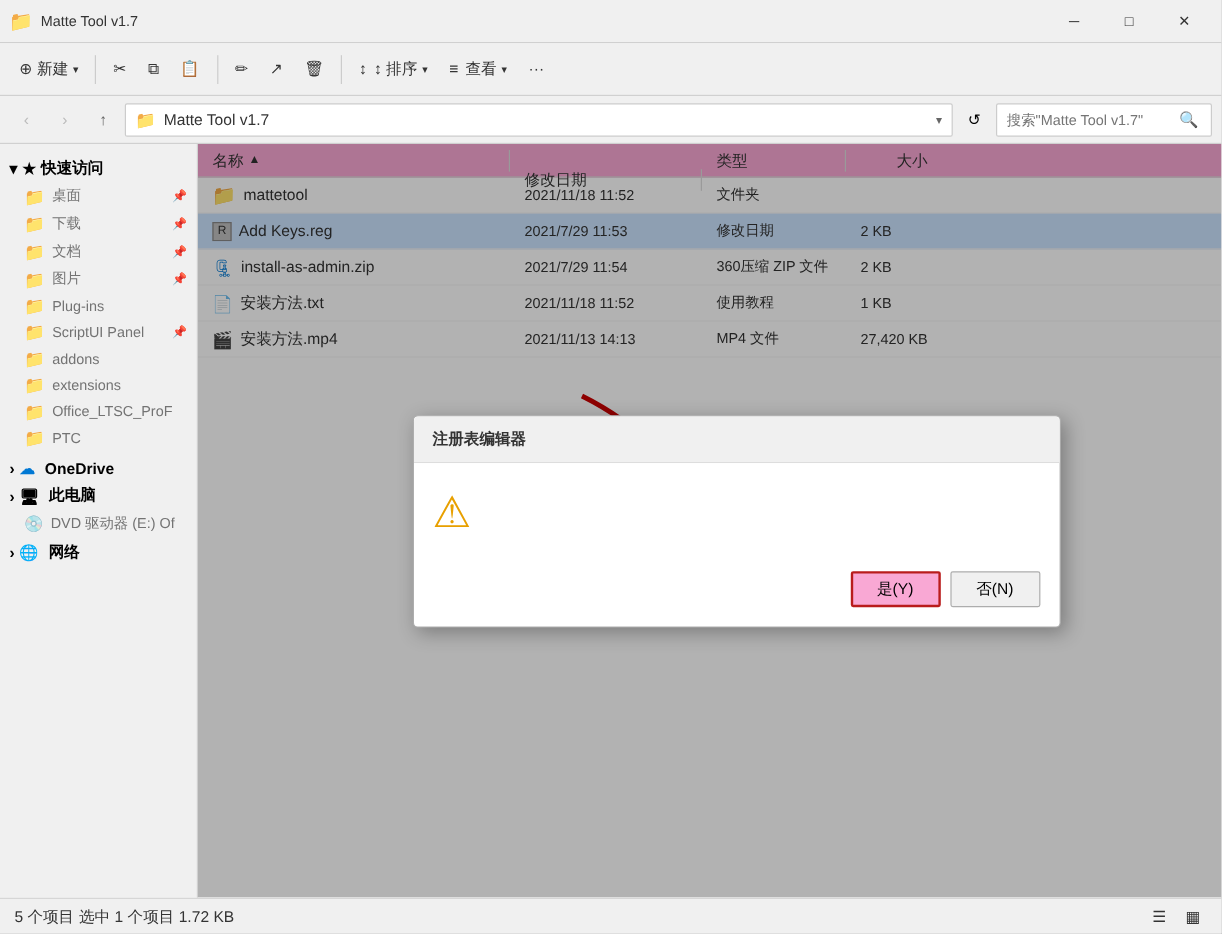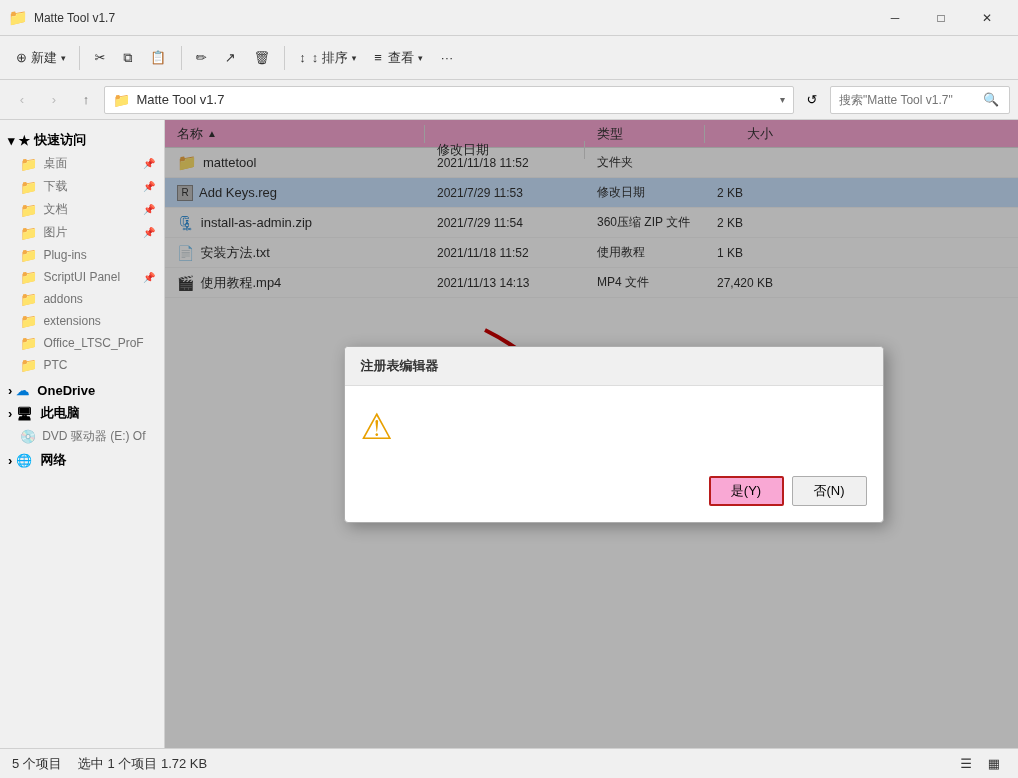--- a/index.html
+++ b/index.html
@@ -129,21 +129,21 @@
     .file-size-cell { width: 80px; text-align: left; }
 
     
     .statusbar {
       height: 30px;
       background: #f0f0f0;
       border-top: 1px solid #d0d0d0;
       display: flex; align-items: center;
       padding: 0 12px;
       font-size: 12px; color: #333;
-      gap: 16px;
+      gap: 4px;
     }
     .statusbar-right { margin-left: auto; display: flex; gap: 4px; }
     .status-view-btn { width: 24px; height: 24px; display: flex; align-items: center; justify-content: center; cursor: pointer; }
 
     
     .overlay {
       position: absolute;
       top: 0; left: 0; right: 0; bottom: 0;
       background: rgba(0,0,0,0.3);
       display: flex; align-items: center; justify-content: center;
@@ -404,21 +404,21 @@
         <span>安装方法.txt</span>
       </div>
       <div class="file-cell file-date-cell">2021/11/18 11:52</div>
       <div class="file-cell file-type-cell">使用教程</div>
       <div class="file-cell file-size-cell">1 KB</div>
     </div>
 
     <div class="file-row">
       <div class="file-cell file-name-cell">
         <span style="color:#e8a000;font-size:14px;">🎬</span>
-        <span>使用教程.mp4</span>
+        <span>安装方法.mp4</span>
       </div>
       <div class="file-cell file-date-cell">2021/11/13 14:13</div>
       <div class="file-cell file-type-cell">MP4 文件</div>
       <div class="file-cell file-size-cell">27,420 KB</div>
     </div>
 
     <svg class="arrow-svg" viewBox="0 0 200 200">
       <defs>
         <marker id="arrowhead" markerWidth="10" markerHeight="7" refX="10" refY="3.5" orient="auto">
           <polygon points="0 0, 10 3.5, 0 7" fill="#cc0000"></polygon>

